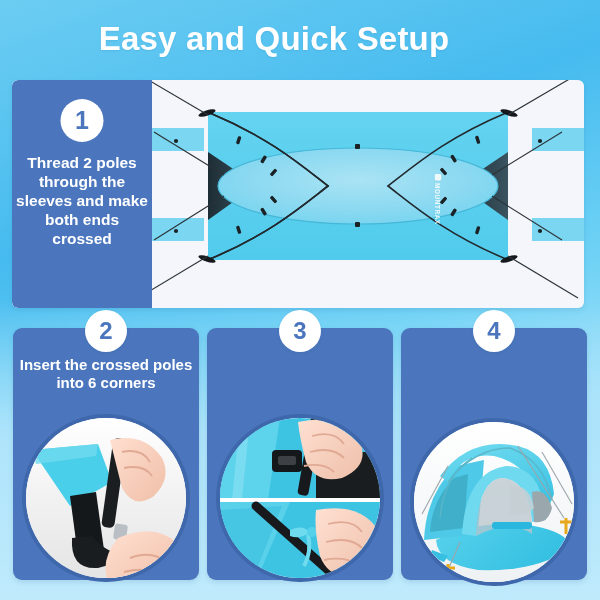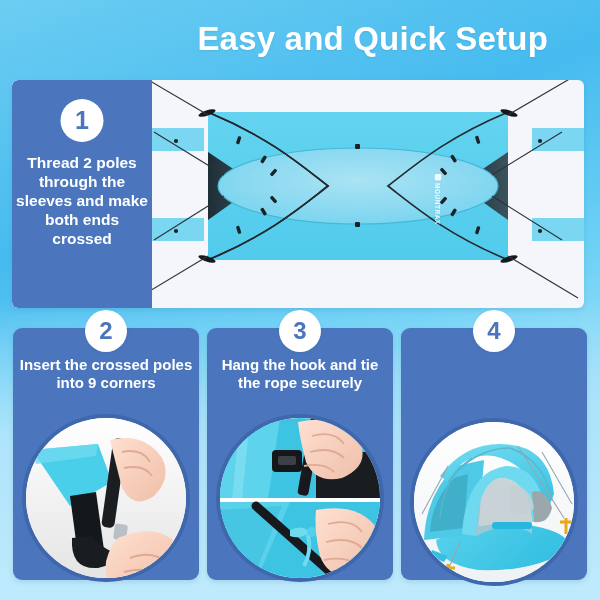--- a/index.html
+++ b/index.html
@@ -11,21 +11,21 @@
   }
   .bg-wash {
     position:absolute; left:0; right:0; top:300px; bottom:0;
     background: linear-gradient(180deg, rgba(160,225,250,0) 0%, #aee4fb 45%, #bfeafc 100%);
     pointer-events:none;
   }
 
   
   .title {
     position:absolute; top:20px; left:0; width:548px;
-    text-align:right;
+    text-align:center;
     font-size:33px; font-weight:bold; color:#ffffff;
     letter-spacing:0.2px;
     text-shadow:0 1px 2px rgba(40,120,170,.18);
   }
 
   
   .card1 {
     position:absolute; left:12px; top:80px; width:572px; height:228px;
     background:#f4f6fb;
     border-radius:6px;
@@ -187,21 +187,21 @@
         <text x="8" y="2.6" font-family="'Liberation Sans', sans-serif" font-size="6.4" font-weight="bold" fill="#ffffff" letter-spacing="0.6">MOUNTRAX</text>
       </g>
     </svg>
   </div>
 </div>
 
 <div class="row">
 
   <div class="card c2">
     <div class="badge">2</div>
-    <div class="card-text">Insert the crossed poles into 9 corners</div>
+    <div class="card-text">Insert the crossed poles into 6 corners</div>
     <div class="photo">
       <svg viewBox="0 0 168 168" width="168" height="168" xmlns="http://www.w3.org/2000/svg">
         <defs>
           <linearGradient id="skin2" x1="0" y1="0" x2="1" y2="1">
             <stop offset="0" stop-color="#ffdfd0"></stop>
               <stop offset="1" stop-color="#f0bfa8"></stop>
           </linearGradient>
           <linearGradient id="bgw2" x1="0" y1="0" x2="0" y2="1">
             <stop offset="0" stop-color="#ffffff"></stop>
               <stop offset="1" stop-color="#e3e3e3"></stop>
@@ -228,21 +228,20 @@
 
         <path d="M92 120 Q130 104 152 126 Q164 150 140 168 L84 168 Q72 144 92 120 Z" fill="url(#skin2)"></path>
         <path d="M104 140 Q126 132 140 144" stroke="#e0a994" stroke-width="2" fill="none"></path>
         <path d="M98 154 Q122 148 136 158" stroke="#e0a994" stroke-width="2" fill="none"></path>
       </svg>
     </div>
   </div>
 
   <div class="card c3">
     <div class="badge">3</div>
-    <div class="card-text">Hang the hook and tie the rope securely</div>
     <div class="photo">
       <svg viewBox="0 0 168 168" width="168" height="168" xmlns="http://www.w3.org/2000/svg">
         <defs>
           <linearGradient id="skin3" x1="0" y1="0" x2="1" y2="1">
             <stop offset="0" stop-color="#ffe0d2"></stop>
               <stop offset="1" stop-color="#eebfa9"></stop>
           </linearGradient>
         </defs>
 
         <rect x="0" y="0" width="168" height="82" fill="#3ec4e3"></rect>

